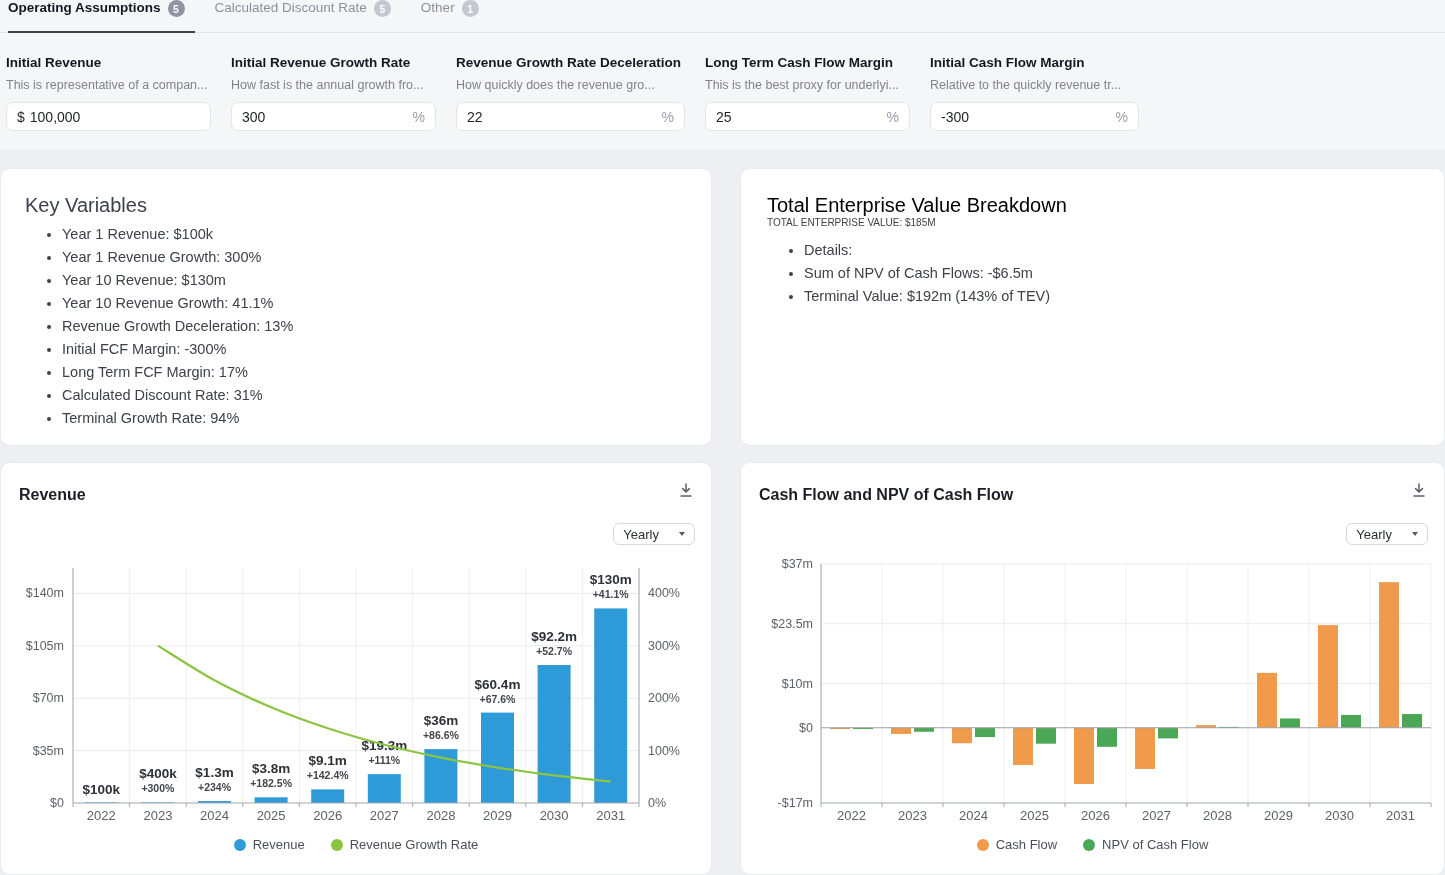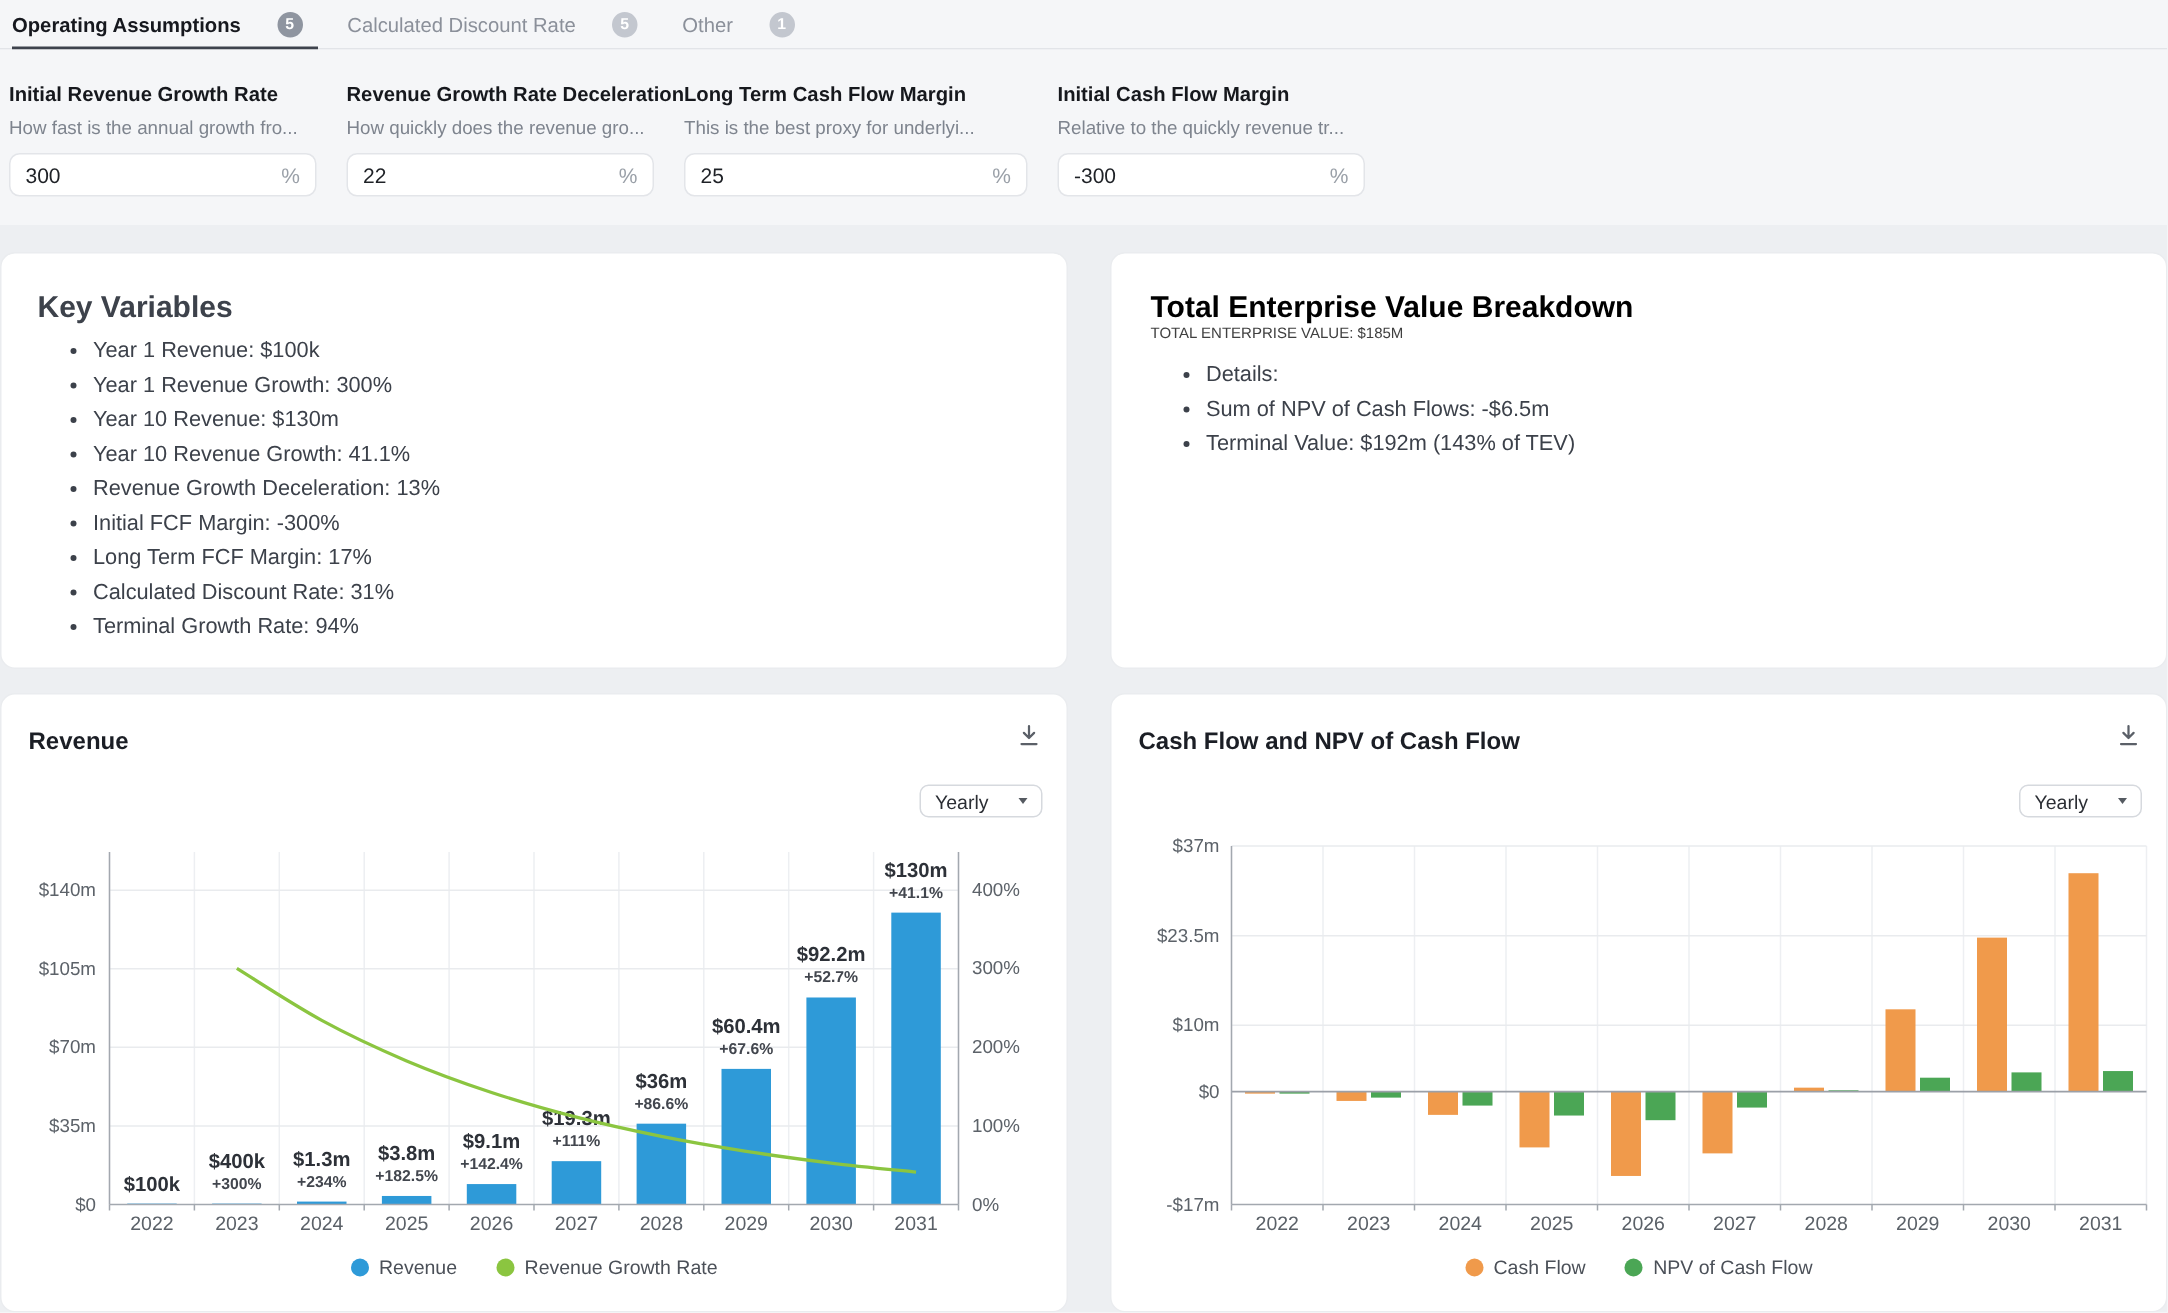--- a/index.html
+++ b/index.html
@@ -1,21 +1,21 @@
 <!DOCTYPE html>
 <html><head>
 <meta charset="utf-8">
 <style>
   html,body{margin:0;padding:0}
   .app{position:relative;width:1445px;height:875px;background:#edeff2;overflow:hidden;
        font-family:"Liberation Sans","DejaVu Sans",sans-serif;-webkit-font-smoothing:antialiased}
   
   .tabbar{position:absolute;top:0;left:0;right:0;height:33px;background:#f5f6f8;
           border-bottom:1px solid #e2e4e8;display:flex;align-items:stretch;padding-left:8px;box-sizing:border-box}
-  .tab{display:flex;align-items:center;gap:24px;padding-right:16px;margin-right:14px;position:relative;cursor:pointer}
+  .tab{display:flex;gap:7px;padding-right:16px;margin-right:14px;position:relative;cursor:pointer}
   .tab .lbl{font-size:13.5px;color:#8b909a;white-space:nowrap}
   .tab.active .lbl{color:#16181e;font-weight:700}
   .badge{min-width:17px;height:17px;border-radius:9px;background:#c3c7cf;color:#fff;font-size:10.5px;
          display:flex;align-items:center;justify-content:center;font-weight:700}
   .tab.active .badge{background:#8f95a0}
   .tab.active::after{content:"";position:absolute;left:0;right:6px;bottom:-1px;height:2px;background:#3e434d}
   
   .inputs{position:absolute;top:33px;left:0;right:0;height:117px;background:#f5f6f8;display:grid;
           grid-template-columns:205px 205px 229px 205px 209px;column-gap:20px;
           padding:22px 0 0 6px;box-sizing:border-box}
@@ -26,21 +26,21 @@
   .ibox input{border:0;outline:0;background:transparent;flex:1;font-size:14px;color:#1e2126;
               font-family:inherit;padding:0;min-width:0}
   .affix{font-size:14px;color:#2a2d33}
   .affix.suffix{color:#9aa0a8}
   .affix:empty{display:none}
   .prefix{margin-right:5px}
   
   .panel{position:absolute;background:#fff;border:1px solid #eaecef;border-radius:10px;box-sizing:border-box}
   .kv-panel{top:168px;left:0;width:712px;height:278px;padding:25px 24px}
   .tev-panel{top:168px;left:740px;width:705px;height:278px;padding:25px 26px}
-  .panel-title{font-size:20px;color:#41464f;font-weight:700;margin:0}
+  .panel-title{font-size:20px;color:#41464f;font-weight:400;margin:0}
   .kv-panel .panel-title{margin-bottom:6px;color:#3d424b}
   .tev-panel .panel-title{color:#000000}
   .tev-head{font-size:10px;color:#404040;margin-bottom:11px}
   ul.blist{margin:0;padding-left:37px}
   ul.blist li{font-size:14.5px;color:#3c414a;line-height:23px}
   
   .rev-panel{top:462px;left:0;width:712px;height:413px}
   .cf-panel{top:462px;left:740px;width:705px;height:413px}
   .chart-title{position:absolute;top:23px;left:18px;font-size:16px;font-weight:600;color:#1b1e25}
   .dl-btn{position:absolute;top:16px;right:14px;width:22px;height:22px;display:flex;align-items:center;
@@ -71,20 +71,29 @@
       <span class="lbl">Calculated Discount Rate</span>
       <span class="badge">5</span>
     </div>
     <div class="tab">
       <span class="lbl">Other</span>
       <span class="badge">1</span>
     </div>
   </header>
 
   <section class="inputs">
+    <div class="card">
+      <div class="ilabel">Initial Revenue</div>
+      <div class="idesc">This is representative of a compan...</div>
+      <div class="ibox">
+        <span class="affix prefix">$</span>
+        <input value="100,000" style="">
+
+      </div>
+    </div>
     <div class="card">
       <div class="ilabel">Initial Revenue Growth Rate</div>
       <div class="idesc">How fast is the annual growth fro...</div>
       <div class="ibox">
 
         <input value="300" style="">
         <span class="affix suffix">%</span>
       </div>
     </div>
     <div class="card">

